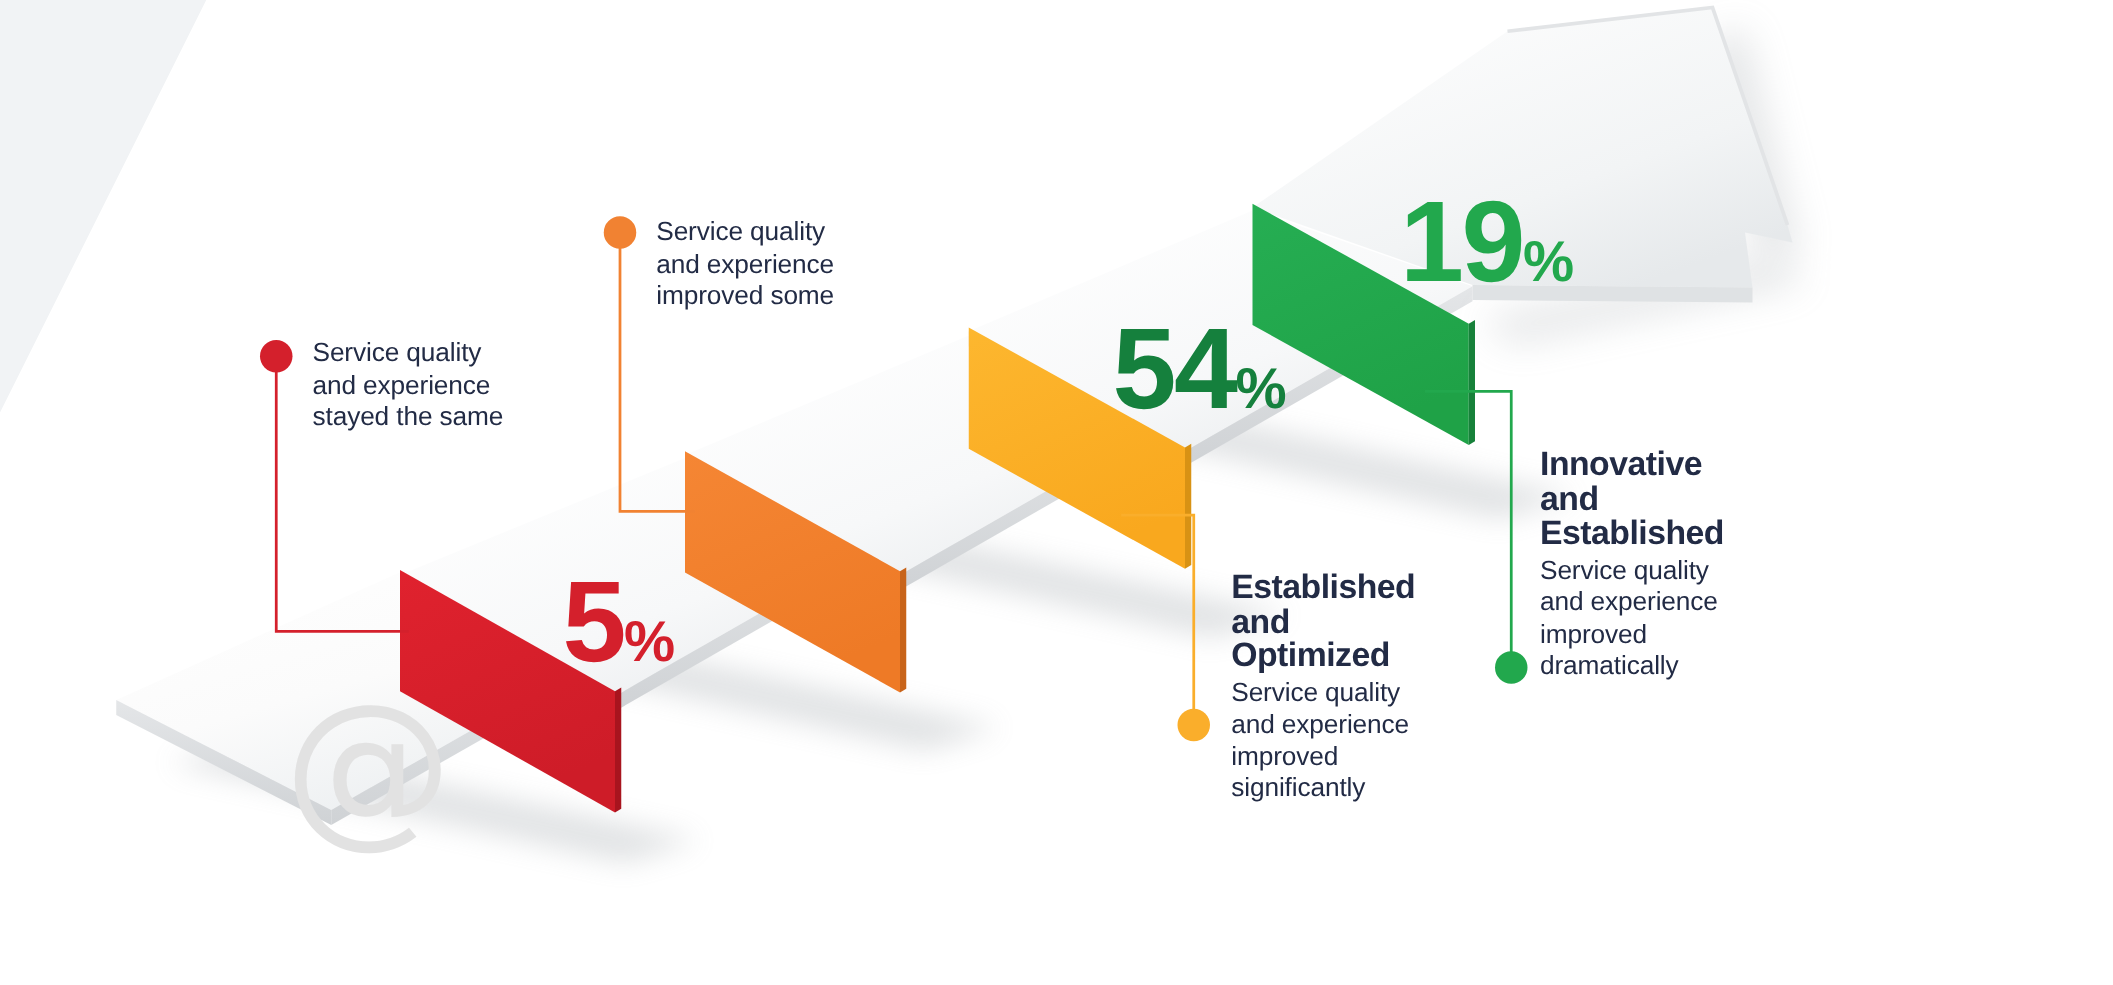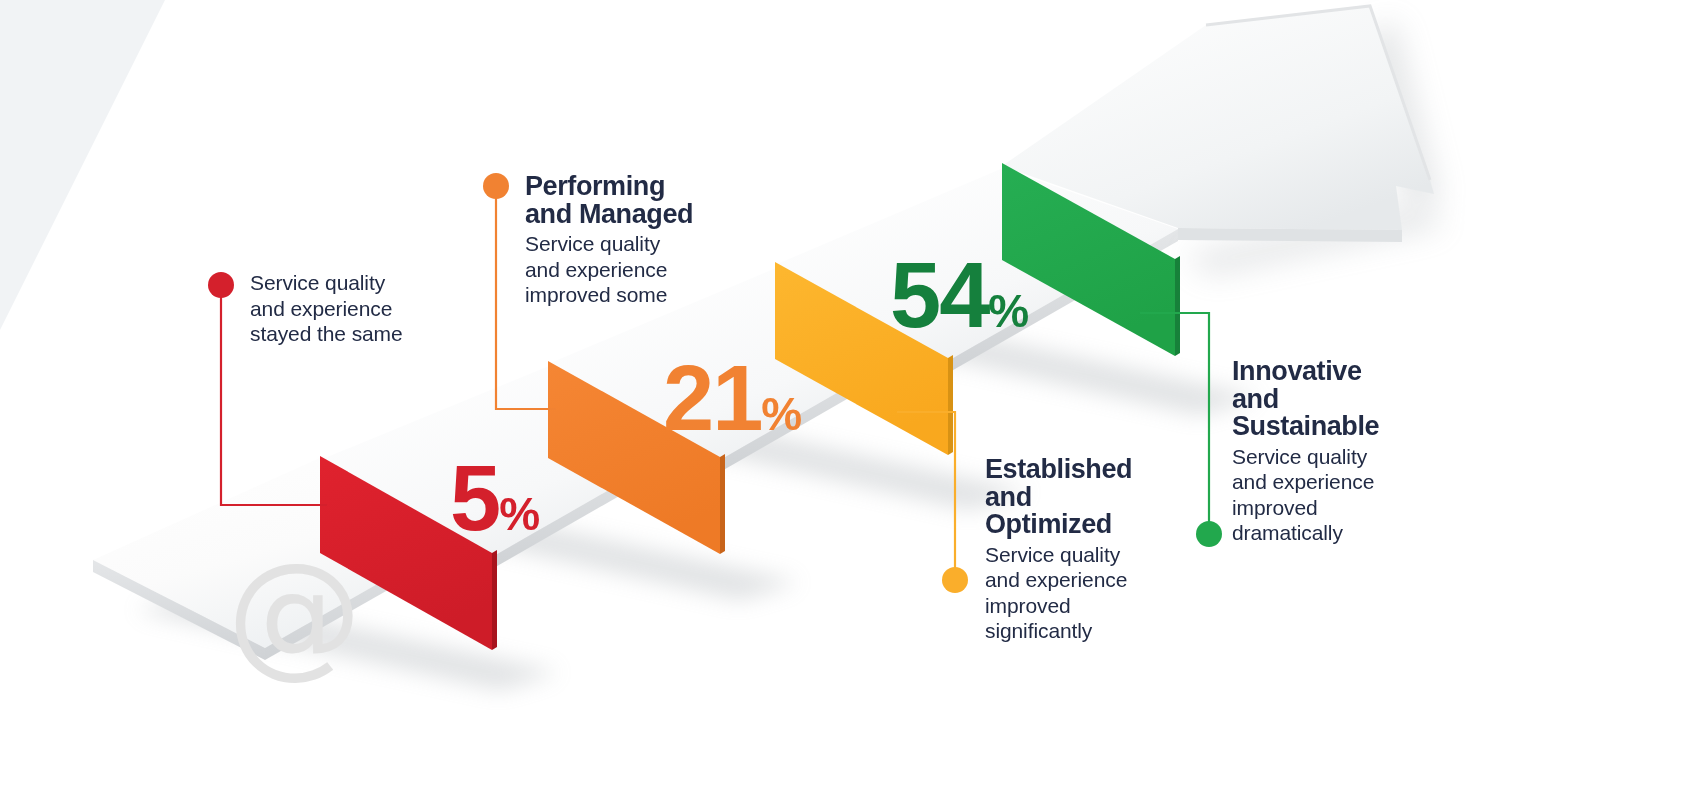--- a/index.html
+++ b/index.html
@@ -197,54 +197,52 @@
 
     <g>
       <path d="M1140,313 L1209,313 L1209,527" fill="none" stroke="#22A84D" stroke-width="2.2"></path>
       <circle cx="1209" cy="534" r="13" fill="#22A84D"></circle>
     </g>
   </svg>
 
   <div class="pct pct-5">
     <span class="num">5</span><span class="sym">%</span>
   </div>
-  <div class="pct pct-21">
-    <span class="num">21</span><span class="sym">%</span>
-  </div>
   <div class="pct pct-54">
     <span class="num">54</span><span class="sym">%</span>
   </div>
+  <div class="pct pct-19">
+    <span class="num">19</span><span class="sym">%</span>
+  </div>
 
   <div class="callout c-status">
     <p class="desc">Service quality
 and experience
 stayed the same</p>
   </div>
 
   <div class="callout c-perform">
-    <p class="ttl">Performing
-and Managed</p>
     <p class="desc">Service quality
 and experience
 improved some</p>
   </div>
 
   <div class="callout c-estab">
     <p class="ttl">Established
 and
 Optimized</p>
     <p class="desc">Service quality
 and experience
 improved
 significantly</p>
   </div>
 
   <div class="callout c-innov">
     <p class="ttl">Innovative
 and
-Sustainable</p>
+Established</p>
     <p class="desc">Service quality
 and experience
 improved
 dramatically</p>
   </div>
 
 </div>
 
 </body></html>

